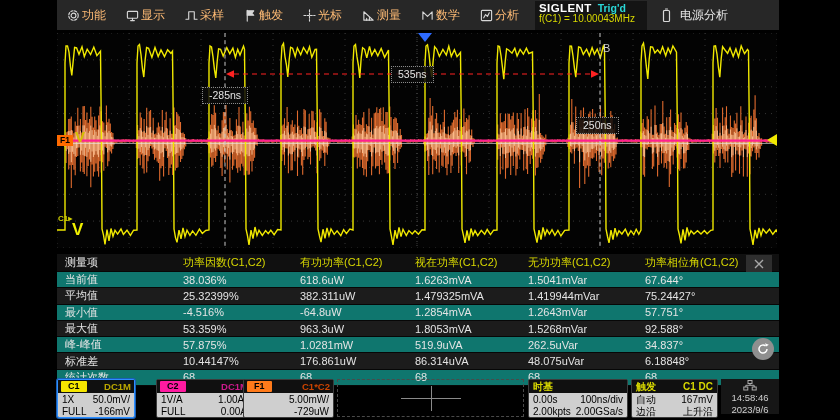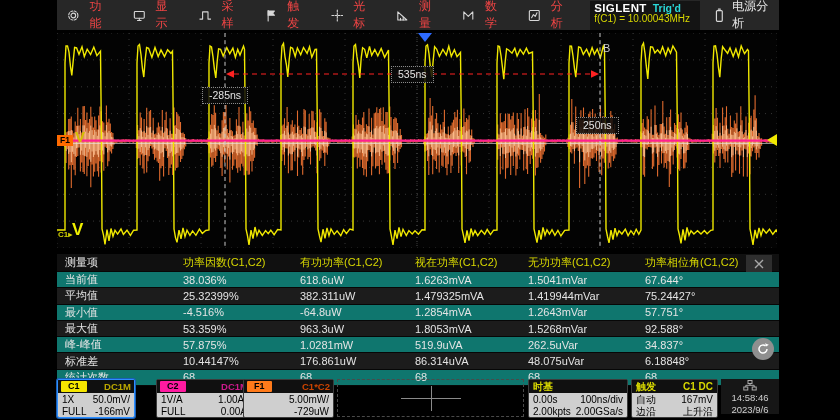--- a/index.html
+++ b/index.html
@@ -1,39 +1,39 @@
 <!DOCTYPE html>
 <html><head>
 <meta charset="utf-8">
 <style>
   html,body{margin:0;padding:0;background:#000;}
   body{width:840px;height:420px;overflow:hidden;font-family:"Liberation Sans",sans-serif;-webkit-font-smoothing:antialiased;}
   #stage{position:relative;width:840px;height:420px;background:#000;}
 
   
   #menubar{position:absolute;left:57px;top:0;width:722px;height:30px;background:#272727;display:flex;align-items:center;}
-  .mi{display:flex;align-items:center;gap:10px;height:100%;padding:0 10px;color:#ef4444;font-size:12px;cursor:default;}
+  .mi{display:flex;align-items:center;gap:2px;height:100%;padding:0 10px;color:#fdba74;font-size:12px;cursor:default;}
   .mi svg{display:block;}
   .micon{stroke:#d8d8d8;fill:none;stroke-width:1.2;stroke-linecap:round;stroke-linejoin:round;}
   #statusblock{margin-left:6px;width:104px;height:28px;background:#141414;padding:1px 4px 0 4px;line-height:1.05;}
   #brandrow{display:flex;align-items:baseline;gap:6px;}
   .brand{color:#fff;font-weight:bold;font-size:11.5px;letter-spacing:.4px;}
   .trig{color:#2ad8d8;font-size:10.5px;font-weight:bold;text-align:center;}
   .freq{color:#d8d800;font-size:10px;white-space:nowrap;}
   #pwr-item{margin-left:14px;display:flex;align-items:center;gap:8px;color:#e8e8e8;font-size:12px;}
 
   
   #wavewrap{position:absolute;left:57px;top:33px;width:720px;height:215px;background:#030303;}
   #wave{position:absolute;left:0;top:0;}
   .cur-label{position:absolute;background:rgba(12,12,12,.85);border:1px dotted #8a8a8a;color:#e2e2e2;font-size:10.5px;padding:0 6px;line-height:15px;white-space:nowrap;}
   #blue-tri{position:absolute;left:418px;top:33px;width:0;height:0;border-left:7px solid transparent;border-right:7px solid transparent;border-top:9px solid #2e6bff;}
   #trig-arrow{position:absolute;left:767px;top:134px;width:0;height:0;border-top:6px solid transparent;border-bottom:6px solid transparent;border-right:10px solid #f0e800;}
   #f1-tag{position:absolute;left:57px;top:135px;background:#ff6a00;color:#000;font-size:8.5px;font-weight:bold;padding:1px 3px;line-height:9px;}
   #f1-vglyph{position:absolute;left:75px;top:129px;color:#d6c100;font-size:15px;font-weight:bold;line-height:15px;}
-  #c1-tag{position:absolute;left:58px;top:230px;color:#d0d000;font-size:8px;font-weight:bold;line-height:9px;}
+  #c1-tag{position:absolute;left:58px;top:214px;color:#d0d000;font-size:8px;font-weight:bold;line-height:9px;}
   #c1-vglyph{position:absolute;left:72px;top:221px;color:#f0f000;font-size:17px;font-weight:bold;line-height:17px;}
   #b-mark{position:absolute;left:603px;top:42px;color:#cfcfcf;font-size:11px;}
 
   
   #mtable{position:absolute;left:57px;top:254px;width:722px;}
   .trow{display:grid;grid-template-columns:118px 117px 115px 113px 117px 1fr;align-items:center;padding-left:8px;height:15.3px;font-size:11px;color:#e4e4e4;background:#1c1c1c;border-bottom:1px solid #070707;}
   .trow.alt{background:#0f766e;}
   .trow.thead{height:17px;background:#101010;color:#d8d800;}
   .trow.thead .tcell:first-child{color:#e8e8e8;}
   .tcell{white-space:nowrap;overflow:hidden;}

